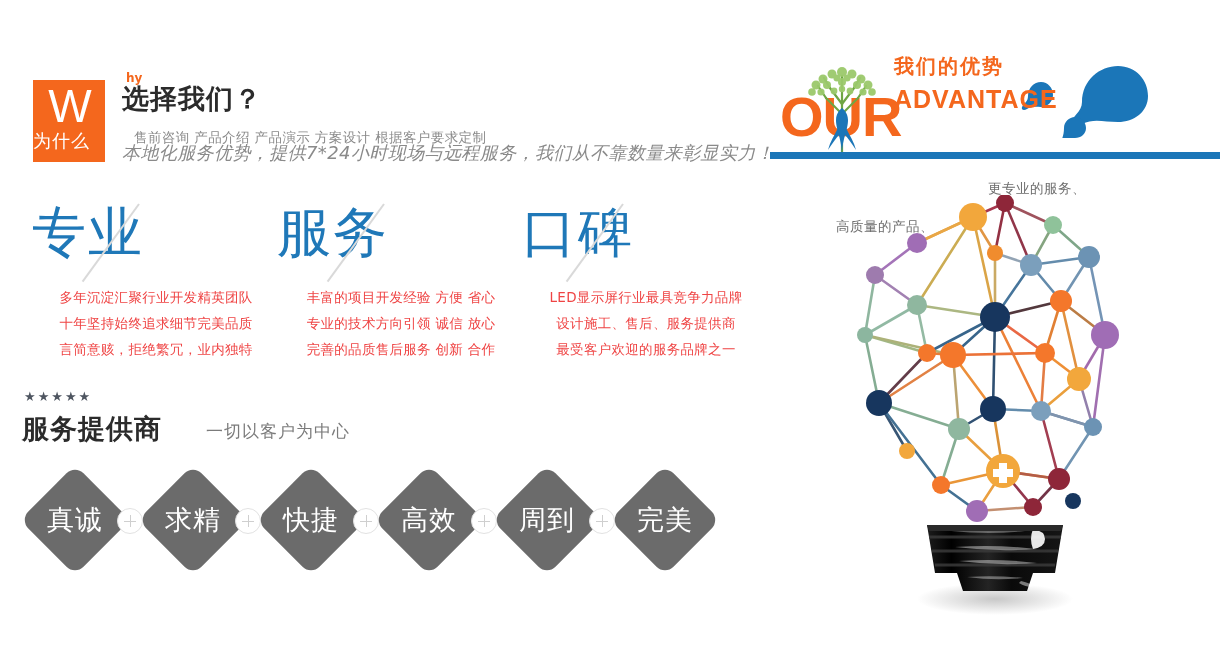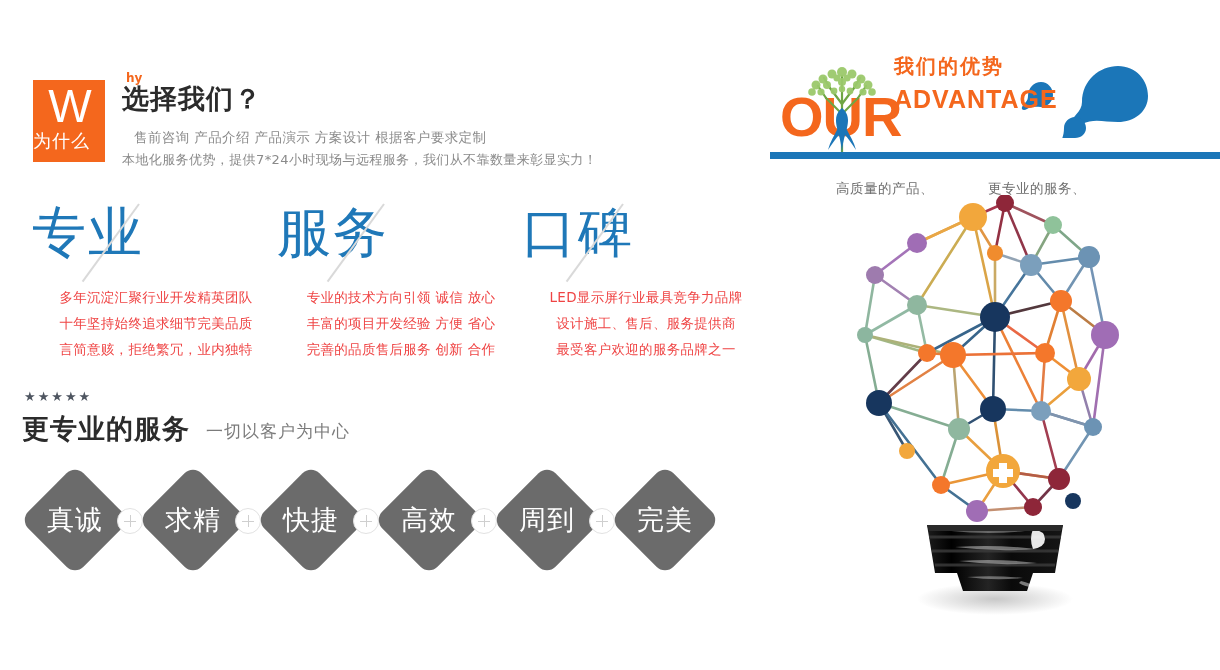--- a/index.html
+++ b/index.html
@@ -22,22 +22,22 @@
   .why-cn{position:absolute;left:0;top:50px;width:72px;text-align:left;
     color:#ffffff;font-size:18px;line-height:22px;letter-spacing:1px;}
   .why-hy{position:absolute;left:74px;top:-8px;color:#f4671d;font-size:12px;
     font-weight:700;line-height:12px;margin-left:19px;}
 
   
   .hl{position:absolute;left:122px;top:82px;font-size:27px;font-weight:700;
     color:#2b2b2b;letter-spacing:1px;line-height:34px;}
   .sub1{position:absolute;left:134px;top:127px;font-size:13.5px;color:#8a8a8a;
     letter-spacing:.4px;line-height:20px;white-space:nowrap;}
-  .sub2{position:absolute;left:122px;top:150px;font-size:13px;color:#8a8a8a;
-    letter-spacing:.4px;line-height:20px;white-space:nowrap;}
+  .sub2{position:absolute;left:122px;top:143px;font-size:18px;color:#8a8a8a;
+    letter-spacing:.4px;line-height:20px;white-space:nowrap;font-style:italic;}
 
   
   .cols{position:absolute;left:0;top:200px;width:770px;height:160px;}
   .col{position:absolute;top:0;width:250px;height:160px;}
   .col.c0{left:30px;} .col.c1{left:275px;} .col.c2{left:520px;}
   .col-head-wrap{position:absolute;left:0;top:0;width:230px;height:78px;}
   .col-head{position:absolute;left:2px;top:-2px;font-size:54px;line-height:70px;
     color:#1f78b8;font-weight:400;letter-spacing:2px;
     font-family:"DejaVu Sans","Liberation Sans",sans-serif;}
   .slash{position:absolute;left:108px;top:4px;width:2px;height:96px;
@@ -78,21 +78,21 @@
     letter-spacing:-1px;font-family:"Liberation Sans",sans-serif;}
   .cn-adv{position:absolute;left:124px;top:54px;font-size:20px;line-height:24px;
     color:#f4671d;letter-spacing:2px;font-weight:700;}
   .en-adv{position:absolute;left:124px;top:84px;font-size:25px;line-height:30px;
     color:#f4671d;font-weight:700;letter-spacing:1px;
     font-family:"Liberation Sans",sans-serif;}
   .blue-bar{position:absolute;left:0px;top:152px;width:450px;height:7px;
     background:#1b76b8;}
   .tagline{position:absolute;top:178px;font-size:13.5px;line-height:20px;
     color:#6d6d6d;letter-spacing:.5px;}
-  .tagline.t0{left:66px;} .tagline.t1{left:218px;}
+  .tagline.t0{left:66px;margin-top:38px;} .tagline.t1{left:218px;}
 
   svg{display:block;}
   .abs{position:absolute;}
 </style>
 </head>
 <body>
 
 <div class="stage">
 
   <div class="left">
@@ -121,41 +121,41 @@
           <div>言简意赅，拒绝繁冗，业内独特</div>
         </div>
       </div>
 
       <div class="col c1">
         <div class="col-head-wrap">
           <div class="col-head">服务</div>
           <div class="slash"></div>
         </div>
         <div class="col-lines">
+          <div>丰富的项目开发经验  方便  省心</div>
           <div>专业的技术方向引领  诚信  放心</div>
-          <div>丰富的项目开发经验  方便  省心</div>
           <div>完善的品质售后服务  创新  合作</div>
         </div>
       </div>
 
       <div class="col c2">
         <div class="col-head-wrap">
           <div class="col-head">口碑</div>
           <div class="slash"></div>
         </div>
         <div class="col-lines">
           <div>LED显示屏行业最具竞争力品牌</div>
           <div>设计施工、售后、服务提供商</div>
           <div>最受客户欢迎的服务品牌之一</div>
         </div>
       </div>
     </div>
 
     <div class="stars">★★★★★</div>
-    <div class="p-title">更专业的服务</div>
+    <div class="p-title">服务提供商</div>
     <div class="p-sub">一切以客户为中心</div>
 
     <div class="diamonds" id="diamond-row">
         <div class="dia-item" style="left: 20px;">
           <div class="dia-box"></div>
           <div class="dia-label">真诚</div>
         </div>
         <div class="plus" title="+" style="left: 117px;"></div>
         <div class="dia-item" style="left: 138px;">
           <div class="dia-box"></div>

